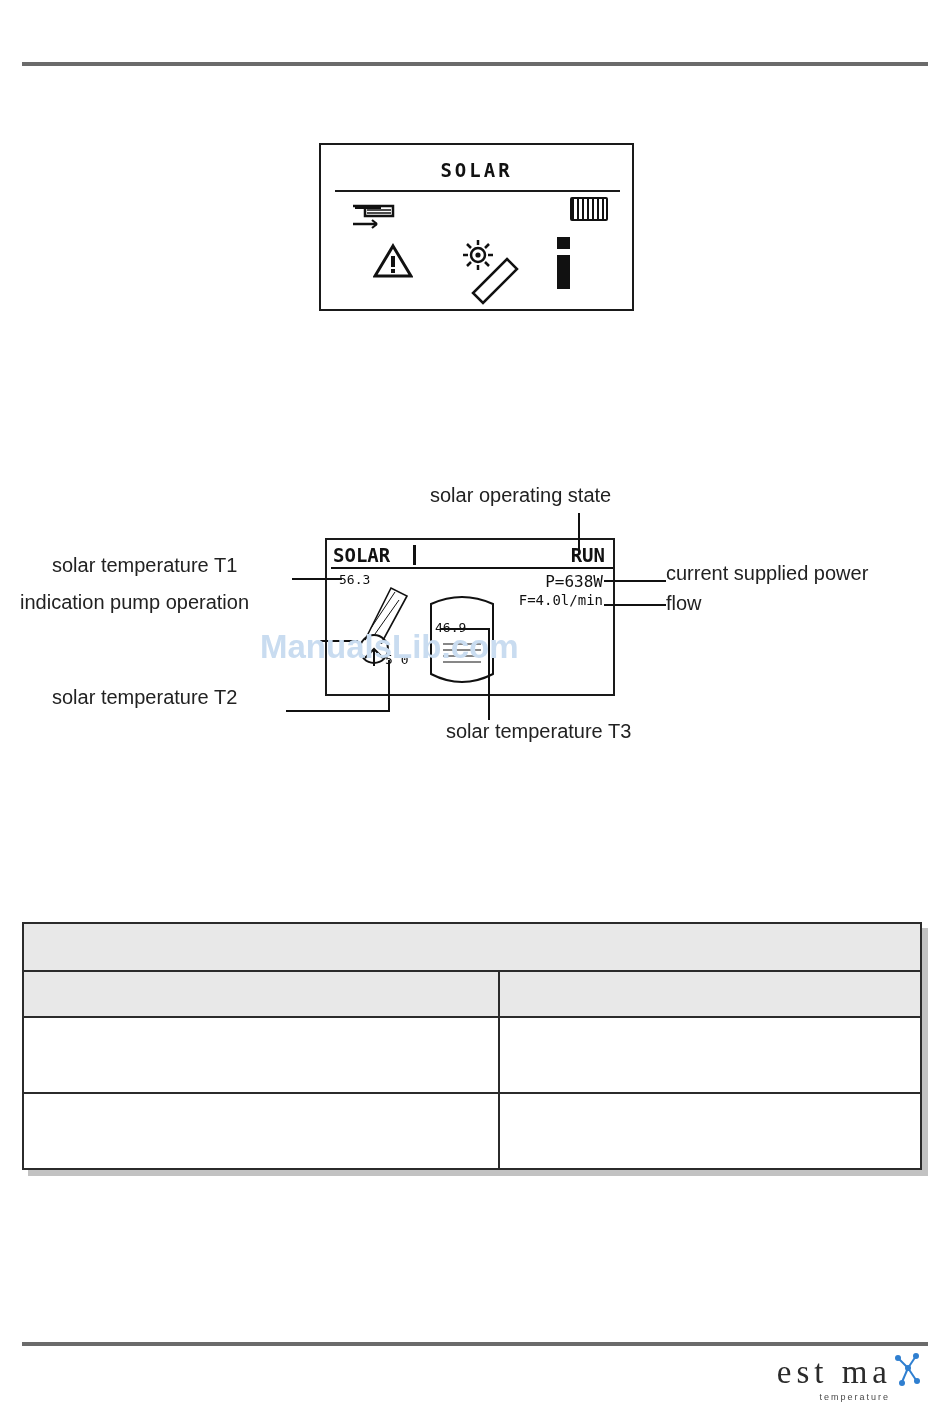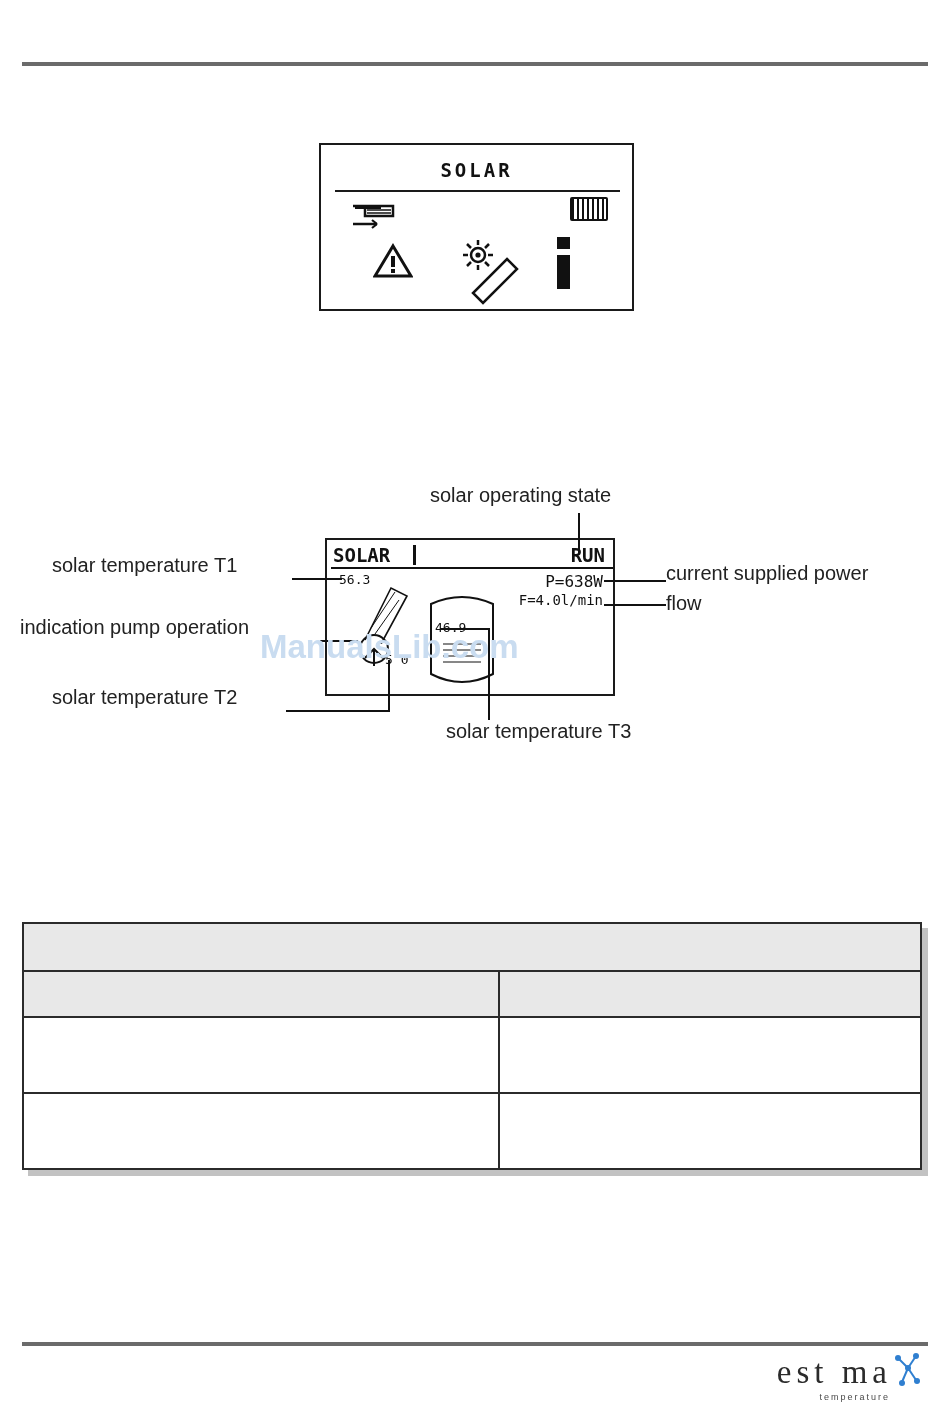--- a/index.html
+++ b/index.html
@@ -404,21 +404,21 @@
 </div>
 
 <div class="watermark">ManualsLib.com</div>
 
 <div class="callout" style="left:430px; top:484px;">solar operating state</div>
 <div class="leader v" style="left:578px; top:513px; height:40px;"></div>
 
 <div class="callout" style="left:52px; top:554px;">solar temperature T1</div>
 <div class="leader h" style="left:292px; top:578px; width:50px;"></div>
 
-<div class="callout" style="left:20px; top:616px;">indication pump operation</div>
+<div class="callout" style="left:20px; top:591px;">indication pump operation</div>
 <div class="leader h" style="left:320px; top:640px; width:38px;"></div>
 
 <div class="callout" style="left:52px; top:686px;">solar temperature T2</div>
 <div class="leader h" style="left:286px; top:710px; width:104px;"></div>
 <div class="leader v" style="left:388px; top:660px; height:52px;"></div>
 
 <div class="callout" style="left:446px; top:720px;">solar temperature T3</div>
 <div class="leader v" style="left:488px; top:628px; height:92px;"></div>
 <div class="leader h" style="left:440px; top:628px; width:50px;"></div>
 

